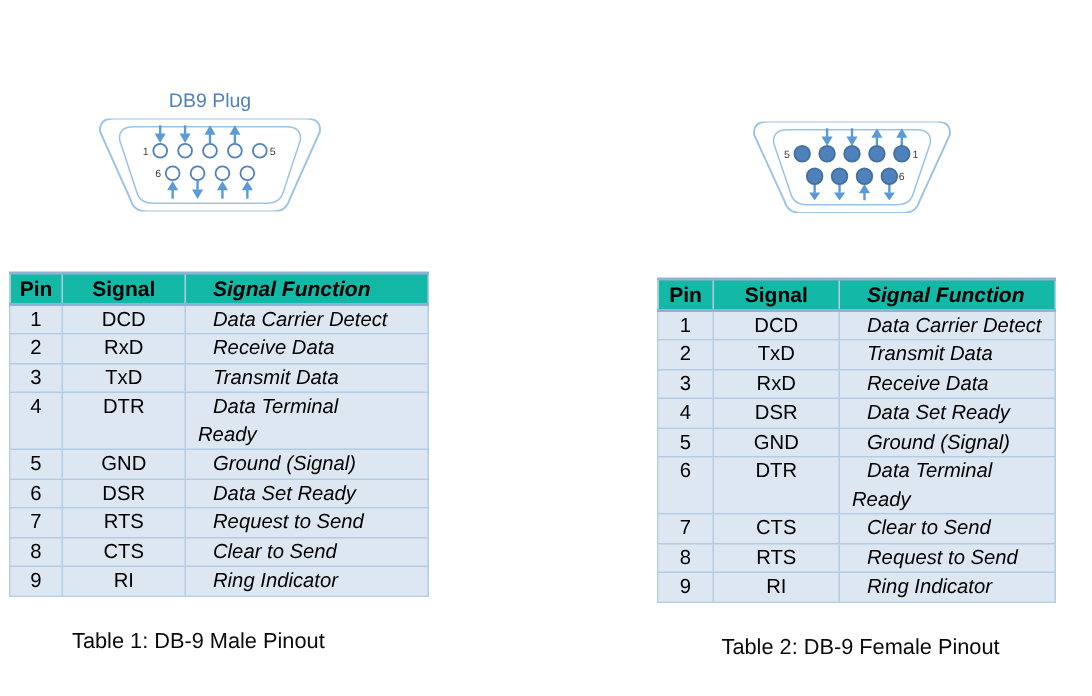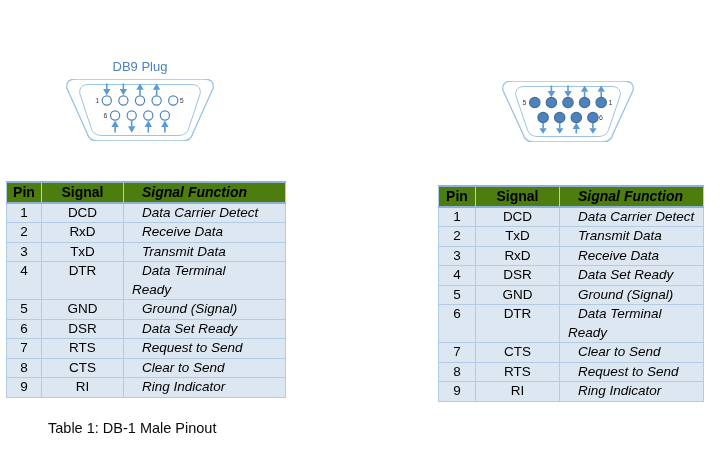--- a/index.html
+++ b/index.html
@@ -2,21 +2,21 @@
 <html><head>
 <meta charset="utf-8">
 <style>
   html,body{margin:0;padding:0;background:#fff;}
   #page{position:relative;width:728px;height:464px;background:#ffffff;overflow:hidden;
         font-family:"Liberation Sans",sans-serif;color:#000;}
   .conn-title{position:absolute;text-align:center;font-size:13px;color:#4f81bd;}
   .conn-svg{position:absolute;}
   .pin-table{position:absolute;border-collapse:collapse;table-layout:fixed;
              font-size:13.5px;line-height:18.5px;}
-  .pin-table th{font-size:14px;font-weight:bold;background:#4d7c0f;
+  .pin-table th{font-size:14px;font-weight:bold;background:#14b8a6;
                 border-top:2px solid #8fb2d5;border-bottom:2px solid #8fb2d5;padding:0;}
   .pin-table td{background:#dce7f1;border-bottom:1px solid #b3cce6;padding:0;vertical-align:top;}
   .pin-table th,.pin-table td{border-left:1px solid #b3cce6;}
   .pin-table th:last-child,.pin-table td:last-child{border-right:1px solid #b3cce6;}
   .col-pin{text-align:center;}
   .col-signal{text-align:center;margin-top:20px;}
   .col-func{text-align:left;padding-left:8px !important;text-indent:10px;white-space:pre-line;font-style:italic;}
   .caption{position:absolute;font-size:14.5px;color:#0a0a0a;}
 </style>
 </head>
@@ -210,15 +210,16 @@
           <td class="col-func">Request to Send</td>
         </tr>
         <tr>
           <td class="col-pin">9</td>
           <td class="col-signal">RI</td>
           <td class="col-func">Ring Indicator</td>
         </tr>
       </tbody>
   </table>
 
-  <div class="caption" style="left:48px;top:420px;">Table 1: DB-1 Male Pinout</div>
+  <div class="caption" style="left:48px;top:420px;">Table 1: DB-9 Male Pinout</div>
+  <div class="caption" style="left:481px;top:424px;">Table 2: DB-9 Female Pinout</div>
 
 </div>
 
 </body></html>

